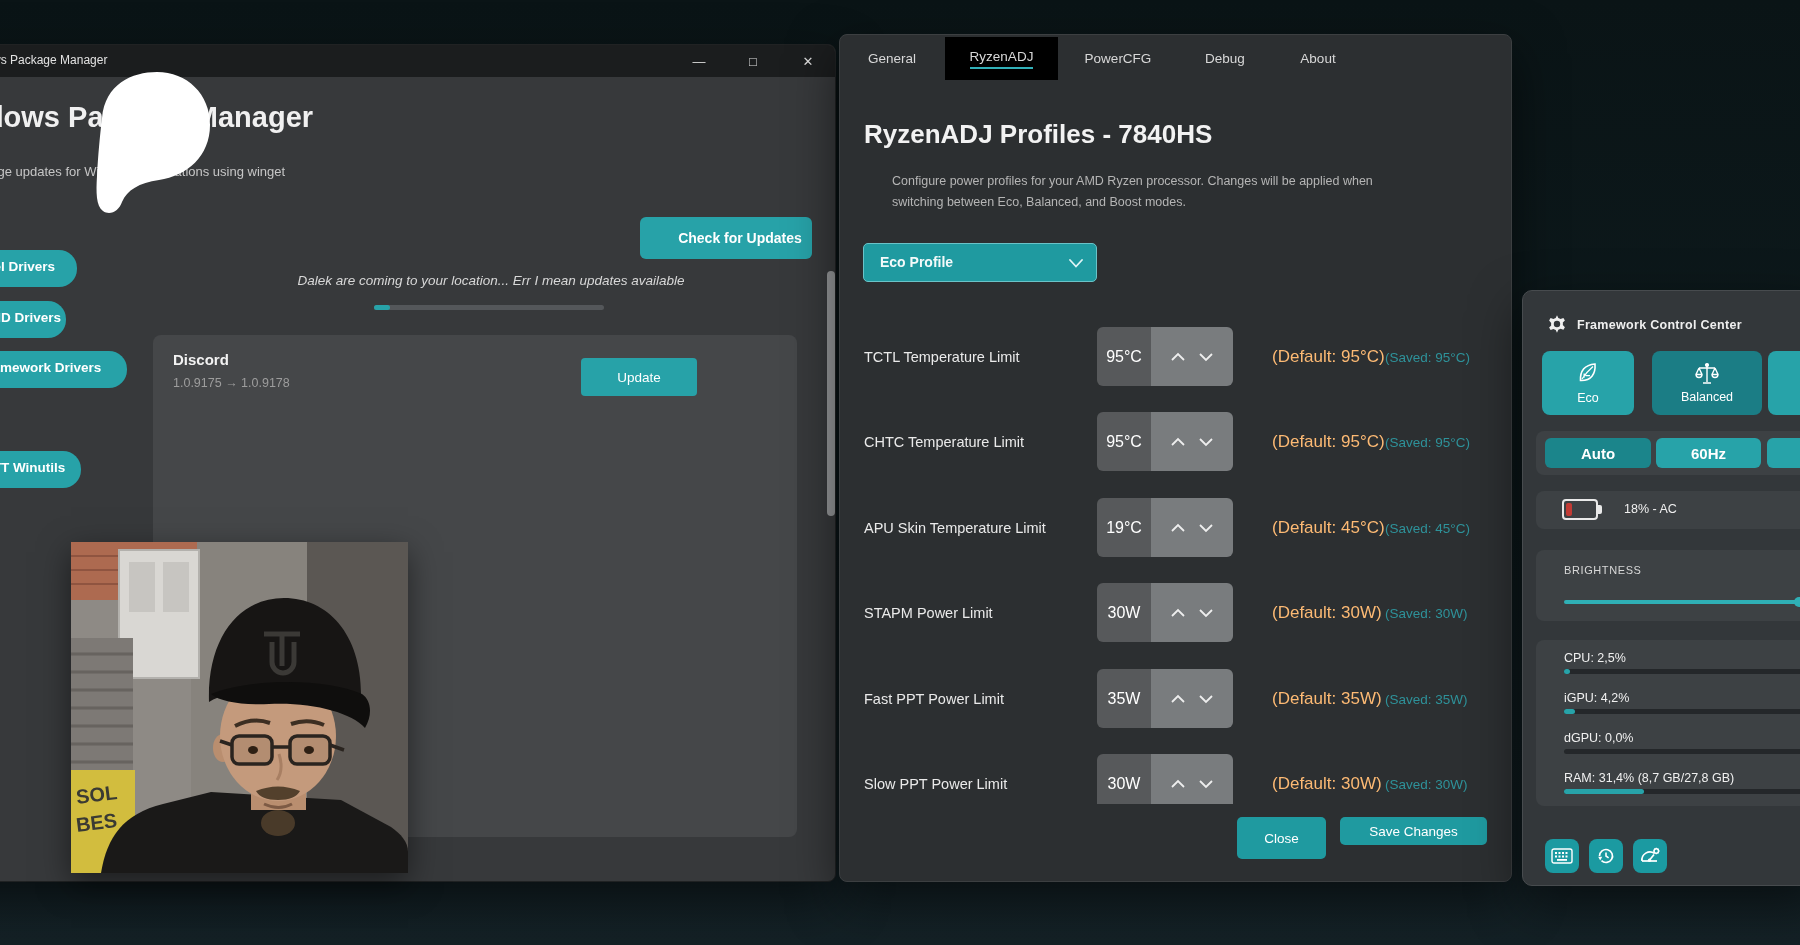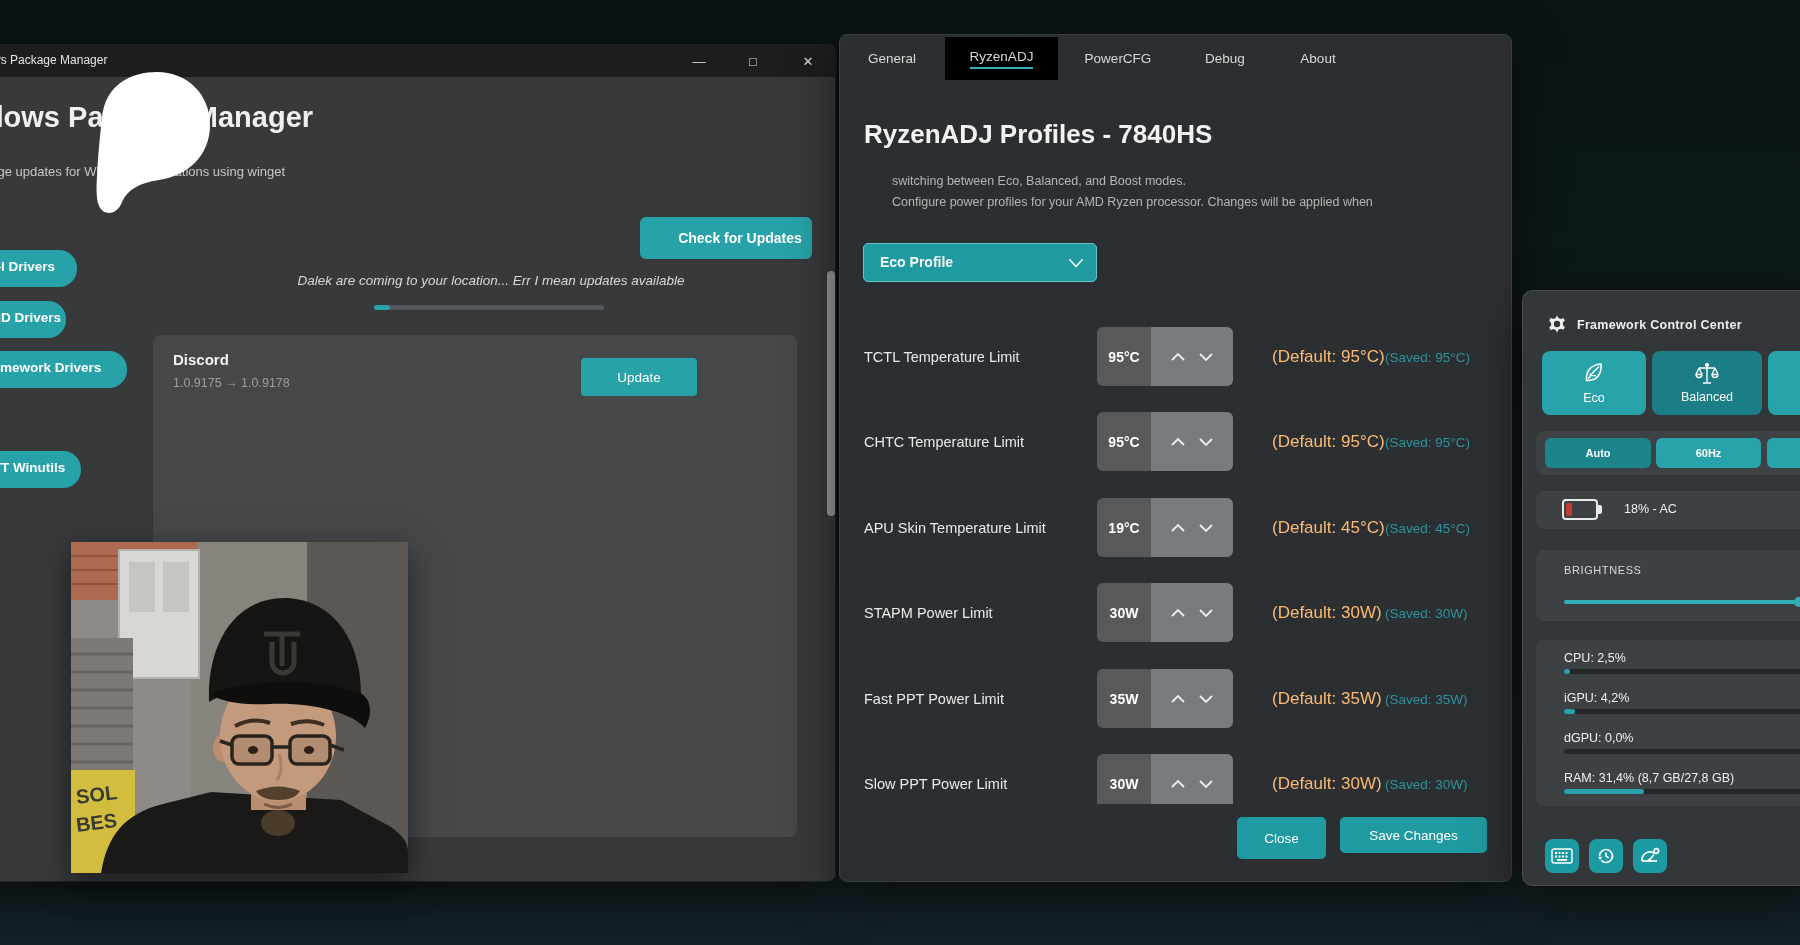--- a/index.html
+++ b/index.html
@@ -42,40 +42,40 @@
   #tab1 span{border-bottom:2px solid #31b0b8;padding-bottom:3px;}
   #cfg .h1{position:absolute;left:24px;top:84px;font-size:26px;font-weight:700;color:#f2f2f2;}
   #cfg .desc{position:absolute;left:52px;top:136px;font-size:12.5px;color:#b5b5b5;line-height:21px;}
   #profile-dd{position:absolute;left:23px;top:208px;width:234px;height:39px;background:#1f9aa0;border:1px solid #6ac3c8;border-radius:5px;cursor:pointer;}
   #profile-dd .lbl{position:absolute;left:16px;top:10px;font-size:14px;font-weight:700;color:#f4fafa;}
   #profile-dd svg{position:absolute;right:13px;top:15px;}
   #rows{position:absolute;left:0;top:270px;width:673px;height:499px;overflow:hidden;}
   .srow{position:absolute;left:0;width:673px;height:59px;}
   .srow .lab{position:absolute;left:24px;top:50%;transform:translateY(-50%);font-size:14.5px;color:#eaeaea;}
   .spin{position:absolute;left:257px;top:0;width:136px;height:59px;border-radius:6px;overflow:hidden;display:flex;}
-  .spin .val{width:54px;background:#57595b;display:flex;align-items:center;justify-content:center;font-size:14px;font-weight:700;color:#fff;}
+  .spin .val{width:54px;background:#57595b;display:flex;align-items:center;justify-content:center;font-size:16px;font-weight:400;color:#fff;}
   .spin .arrows{width:82px;background:#797c7e;display:flex;align-items:center;justify-content:center;gap:12px;}
   .spin .arrows span{display:flex;cursor:pointer;}
   .srow .def{position:absolute;left:432px;top:50%;transform:translateY(-50%);font-size:17px;color:#fdba74;white-space:nowrap;}
   .srow .sav{position:absolute;left:545px;top:50%;transform:translateY(-50%);font-size:13.5px;color:#2e929a;white-space:nowrap;}
   #r0{top:22px;} #r1{top:107px;} #r2{top:193px;} #r3{top:278px;} #r4{top:364px;} #r5{top:449px;}
   #close-btn{position:absolute;left:397px;top:782px;width:89px;height:42px;background:#1f9aa0;border-radius:5px;font-size:13.5px;}
-  #save-btn{position:absolute;left:500px;top:782px;width:147px;height:36px;background:#1f9aa0;border-radius:5px;font-size:13.5px;text-align:center;}
+  #save-btn{position:absolute;left:500px;top:782px;width:147px;height:28px;background:#1f9aa0;border-radius:5px;font-size:13.5px;text-align:center;}
 
   
   #fcc{left:1522px;top:290px;width:300px;height:596px;background:#33373a;border:1px solid #474b4e;border-radius:10px;}
   #fcc .hdr-logo{position:absolute;left:24px;top:23px;}
   #fcc .hdr-t{position:absolute;left:54px;top:27px;font-size:12.5px;font-weight:600;letter-spacing:.3px;color:#efefef;}
   .mode{position:absolute;top:60px;height:64px;border-radius:8px;display:flex;flex-direction:column;align-items:center;justify-content:center;gap:4px;color:#fff;cursor:pointer;}
   .mode .ml{font-size:12.5px;}
-  #mode0{left:19px;width:104px;background:#27a3a9;gap:6px;}
+  #mode0{left:19px;width:92px;background:#27a3a9;gap:6px;}
   #mode1{left:129px;width:110px;background:#1b7d85;}
   #mode2{left:245px;width:104px;background:#27a3a9;}
   #rrstrip{position:absolute;left:13px;top:140px;width:292px;height:44px;background:#3d4144;border-radius:8px;}
-  .rr{position:absolute;top:7px;height:30px;border-radius:6px;display:flex;align-items:center;justify-content:center;font-size:11px;font-weight:600;color:#fff;cursor:pointer;}
+  .rr{position:absolute;top:7px;height:30px;border-radius:6px;display:flex;align-items:center;justify-content:center;font-size:15px;font-weight:600;color:#fff;cursor:pointer;}
   #rr0{left:9px;width:106px;background:#1b858b;}
   #rr1{left:120px;width:105px;background:#27a3a9;}
   #rr2{left:231px;width:106px;background:#27a3a9;}
   #battrow{position:absolute;left:13px;top:200px;width:292px;height:38px;background:#3d4144;border-radius:8px;}
   .batt{position:absolute;left:26px;top:8px;width:36px;height:21px;border:2px solid #e9e9e9;border-radius:4px;}
   .batt:after{content:"";position:absolute;right:-6px;top:4px;width:4px;height:9px;background:#e9e9e9;border-radius:0 2px 2px 0;}
   .batt .bfill{position:absolute;left:2px;top:2px;height:13px;background:#c23b35;border-radius:2px;max-width:28px;}
   #battrow .bt{position:absolute;left:88px;top:11px;font-size:12.5px;color:#f0f0f0;}
   #bricard{position:absolute;left:13px;top:259px;width:292px;height:71px;background:#3d4144;border-radius:8px;}
   #bricard .bl{position:absolute;left:28px;top:14px;font-size:11px;letter-spacing:.6px;color:#d8d8d8;}
@@ -149,22 +149,22 @@
       </div>
     <div class="tab" id="tab3">
         <span>Debug</span>
       </div>
     <div class="tab" id="tab4">
         <span>About</span>
       </div>
 
     <div class="h1">RyzenADJ Profiles - 7840HS</div>
     <div class="desc">
+      <div>Configure power profiles for your AMD Ryzen processor. Changes will be applied when</div>
       <div>switching between Eco, Balanced, and Boost modes.</div>
-      <div>Configure power profiles for your AMD Ryzen processor. Changes will be applied when</div>
     </div>
 
     <div id="profile-dd">
       <span class="lbl">Eco Profile</span>
       <svg width="14" height="9" viewBox="0 0 14 9">
           <polyline points="1,1 7,7.5 13,1" fill="none" stroke="#dff4f5" stroke-width="1.8" stroke-linecap="round"></polyline>
         </svg>
     </div>
 
     <div id="rows">

